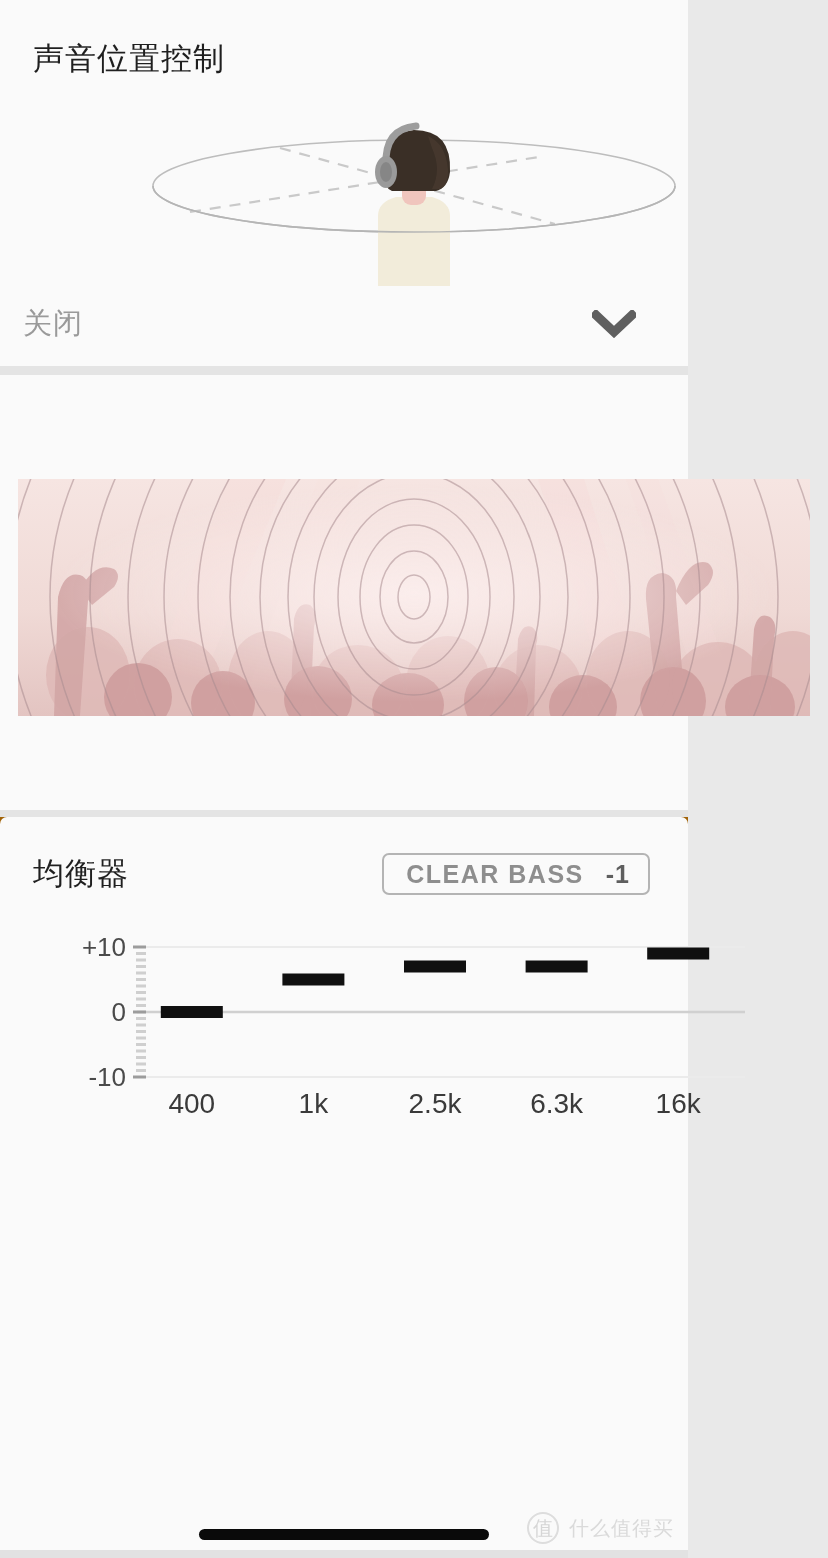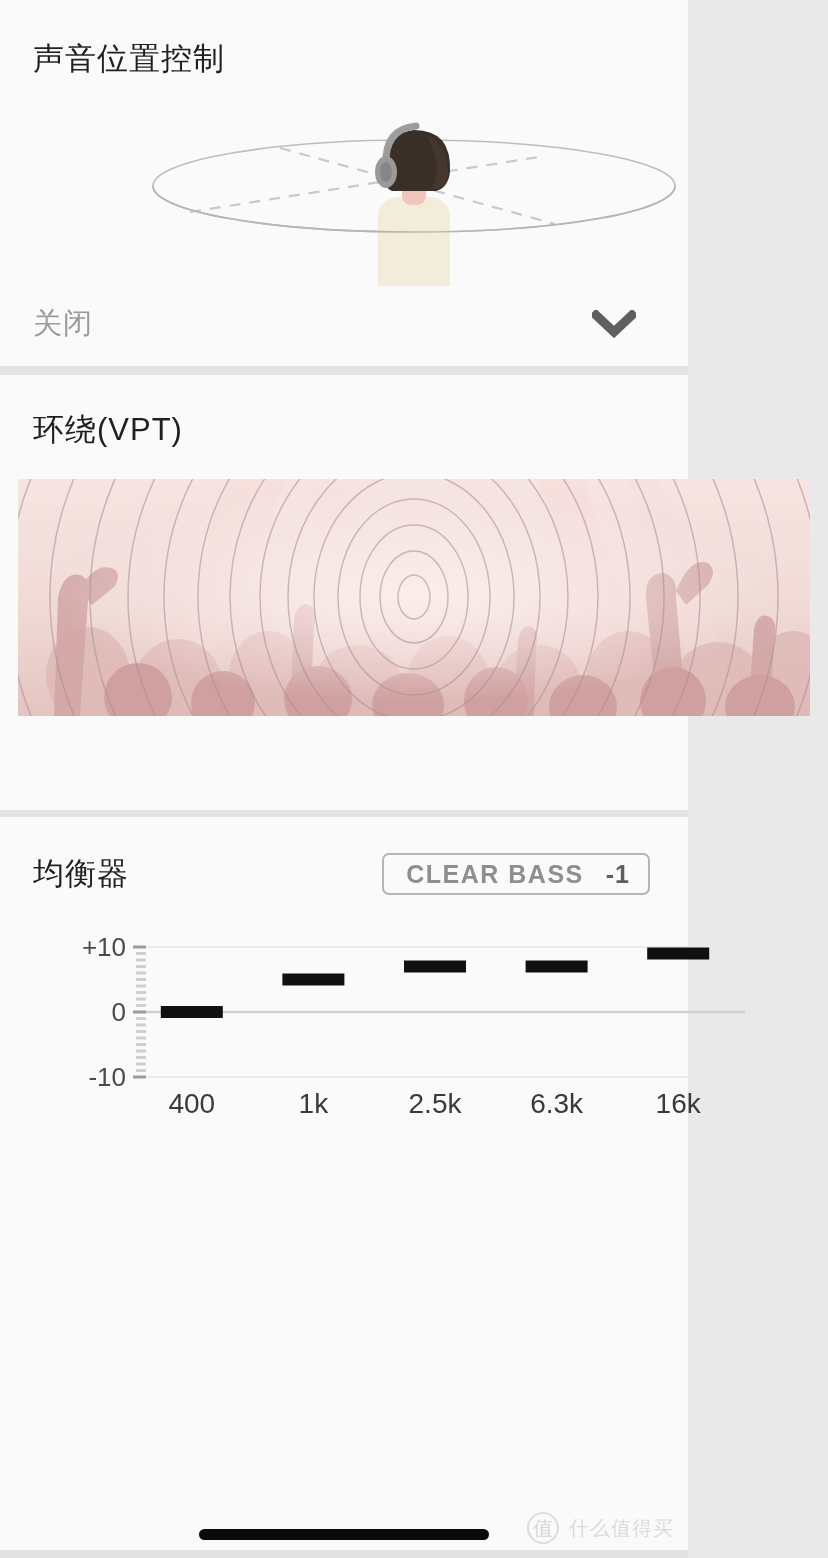--- a/index.html
+++ b/index.html
@@ -41,21 +41,21 @@
   }
   .stage svg { display:block; }
 
   
   .value-row {
     position:absolute;
     left:0; right:8px; bottom:0;
     height:84px;
     display:flex; align-items:center;
     justify-content:space-between;
-    padding:0 42px 0 33px;
+    padding:0 42px 0 23px;
   }
   .value-text {
     font-size:29px;
     color:#9a9a9a;
     letter-spacing:1px;
   }
   .chev {
     width:48px; height:48px;
     display:flex; align-items:center; justify-content:center;
   }
@@ -71,21 +71,21 @@
   .vpt-image-wrap {
     position:absolute;
     left:18px; top:104px;
     width:792px; height:237px;
     overflow:hidden;
     background:#f2dcd9;
   }
   .vpt-image-wrap svg { display:block; }
 
   
-  #sec-eq { flex:1; }
+  #sec-eq { flex:1;border-radius:7px; }
   .eq-head {
     position:relative;
     display:flex; align-items:center;
     justify-content:space-between;
     padding:36px 38px 0 33px;
   }
   .clear-bass {
     display:flex; align-items:center;
     gap:22px;
     border:2px solid #b4b4b4;
@@ -196,21 +196,20 @@
         <svg width="44" height="28" viewBox="0 0 44 28">
           <path d="M4 5 L22 22 L40 5" fill="none" stroke="#5f5f5f" stroke-width="9" stroke-linecap="square" stroke-linejoin="miter"></path>
         </svg>
       </span>
     </div>
   </section>
 
   <div class="gap"></div>
 
   <section class="card" id="sec-vpt">
-    <div class="card-title">环绕(VPT)</div>
 
     <div class="vpt-image-wrap">
       <svg width="792" height="237" viewBox="0 0 792 237">
         <defs>
           <linearGradient id="gBg" x1="0" y1="0" x2="0" y2="1">
             <stop offset="0%" stop-color="#f6e5e2"></stop>
             <stop offset="55%" stop-color="#f0dad6"></stop>
             <stop offset="100%" stop-color="#e3c4c1"></stop>
           </linearGradient>
           <radialGradient id="gGlow" cx="50%" cy="48%" r="46%">

